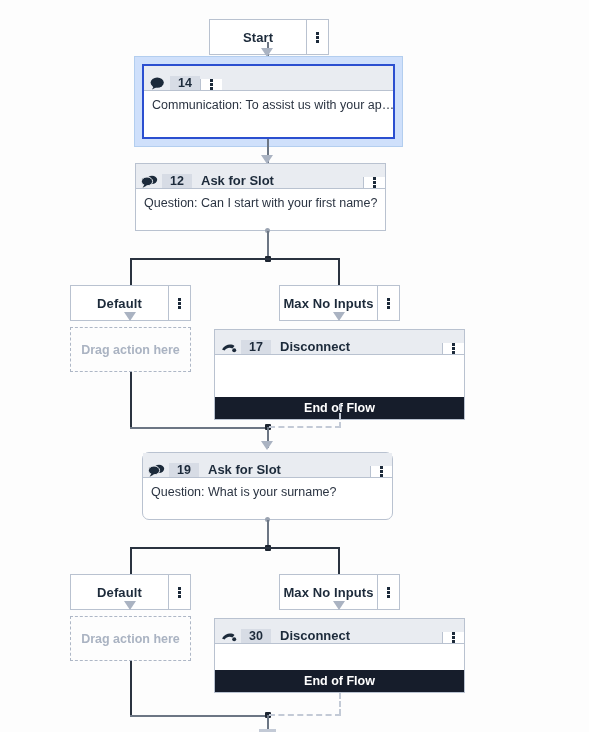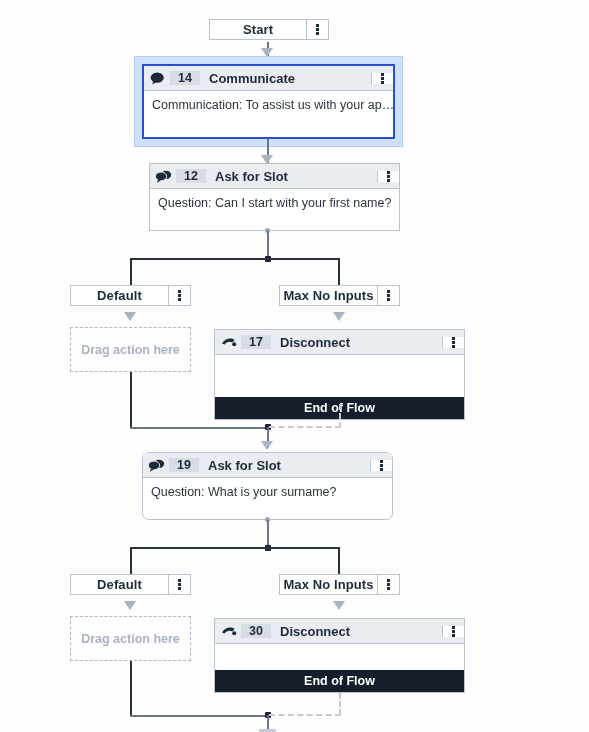--- a/index.html
+++ b/index.html
@@ -12,21 +12,21 @@
     position: relative;
     width: 589px;
     height: 732px;
     background: #fdfdfd;
     overflow: hidden;
   }
 
   
   .pill {
     position: absolute;
-    height: 21px;
+    height: 36px;
     background: #ffffff;
     border: 1px solid #b9c2d0;
     display: flex;
     align-items: stretch;
   }
   .pill .pill-label {
     flex: 1;
     display: flex;
     align-items: center;
     justify-content: center;
@@ -69,21 +69,21 @@
   .sel-halo {
     position: absolute;
     background: #cfe0fb;
     border: 1px solid #b3ceef;
   }
   .card-head {
     height: 25px;
     background: #e9ecf1;
     border-bottom: 1px solid #b9c2d0;
     display: flex;
-    align-items: center;
+    align-items: flex-end;
     flex: 0 0 auto;
   }
   .card-head .ico {
     width: 26px;
     display: flex;
     align-items: center;
     justify-content: center;
   }
   .card-head .idbadge {
     min-width: 30px;
@@ -205,36 +205,35 @@
   <div class="sel-halo" style="left:134px; top:56px; width:269px; height:91px;"></div>
   <div class="card selected" style="left:142px; top:64px; width:253px; height:75px;">
     <div class="card-head">
       <div class="ico">
         <svg width="15" height="13" viewBox="0 0 15 13">
           <ellipse cx="7.2" cy="5.6" rx="6.6" ry="5.2" fill="#1c2a3a"></ellipse>
           <path d="M3.6 9.4 L2.0 12.6 L6.4 10.3 Z" fill="#1c2a3a"></path>
         </svg>
       </div>
       <div class="idbadge">14</div>
-      <div class="title">Communicate</div>
       <div class="kebab">
         <span class="dots">
             <i></i>
             <i></i>
             <i></i>
           </span>
       </div>
     </div>
     <div class="card-body">Communication: To assist us with your ap…</div>
   </div>
 
   <div class="vline" style="left:267px; top:139px; height:25px;"></div>
   <div class="arrow" style="left:261px; top:155px;"></div>
 
-  <div class="card" style="left:149px; top:163px; width:251px; height:68px;">
+  <div class="card" style="left:135px; top:163px; width:251px; height:68px;">
     <div class="card-head">
       <div class="ico">
         <svg width="17" height="13" viewBox="0 0 17 13">
           <ellipse cx="11.0" cy="4.8" rx="5.2" ry="4.1" fill="#1c2a3a"></ellipse>
           <ellipse cx="6.0" cy="6.4" rx="5.6" ry="4.4" fill="#1c2a3a" stroke="#e9ecf1" stroke-width="1"></ellipse>
           <path d="M3.4 9.6 L1.6 12.8 L6.0 10.6 Z" fill="#1c2a3a"></path>
         </svg>
       </div>
       <div class="idbadge">12</div>
       <div class="title">Ask for Slot</div>

